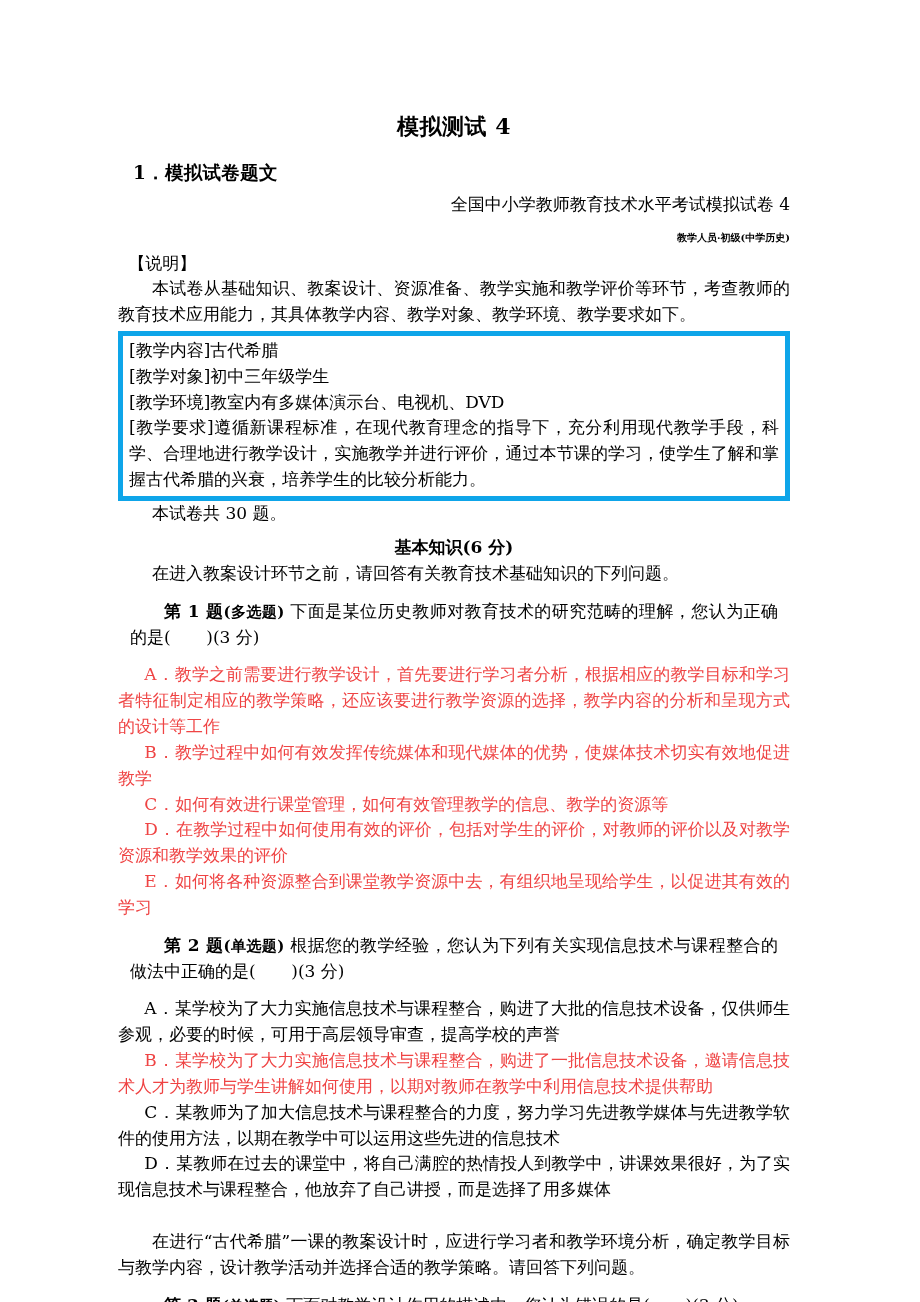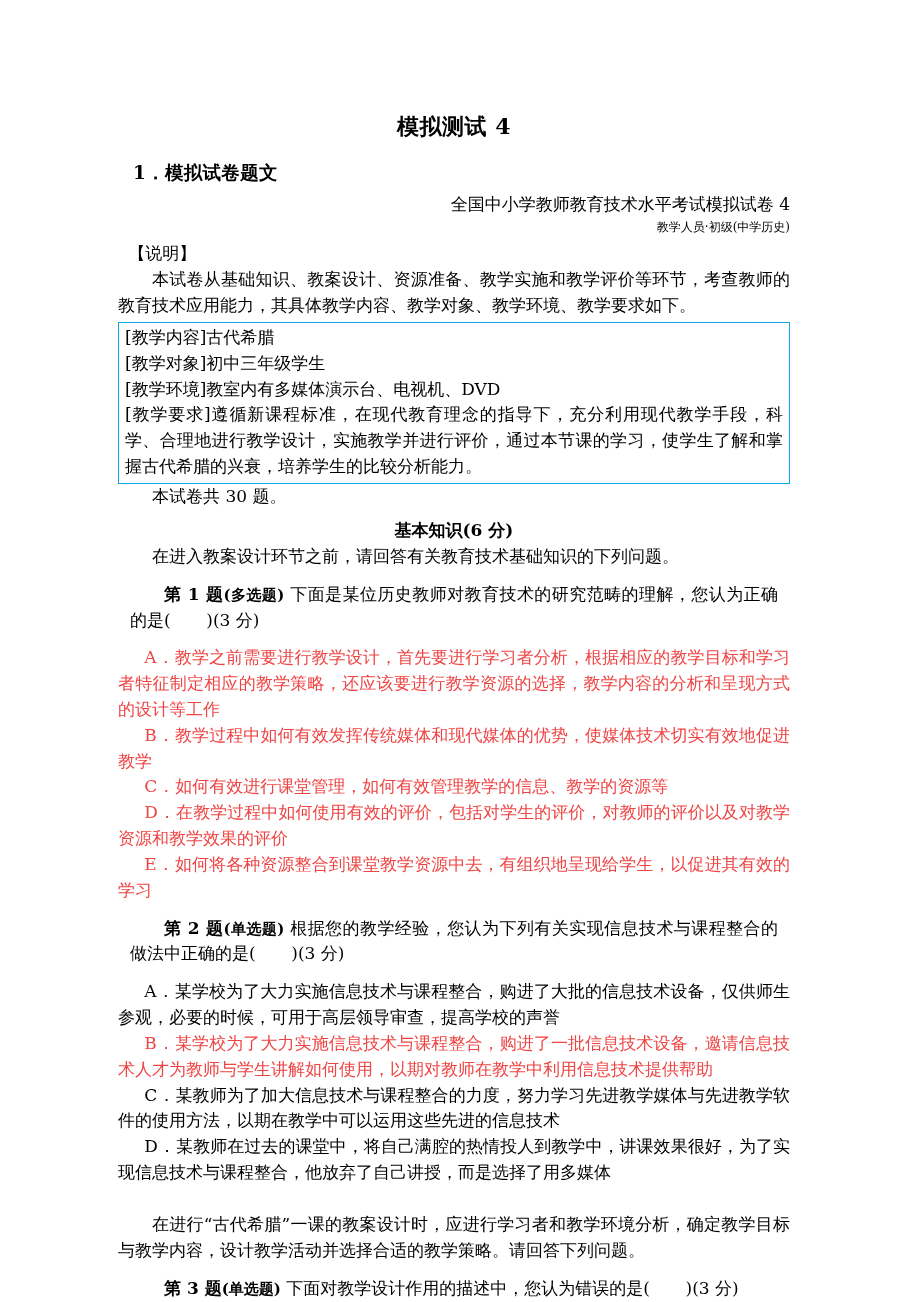--- a/index.html
+++ b/index.html
@@ -56,23 +56,24 @@
   .center-line {
     text-align: right;
     margin: 0;
     line-height: 1.45;
   }
   .paper-title {
     font-size: 17px;
     padding-top: 6px;
   }
   .paper-subtitle {
-    font-size: 12px;
-    font-weight: normal;
+    font-size: 10px;
+    font-weight: bold;
     padding-top: 2px;
+    margin-top: 12px;
   }
 
   
   p.body {
     margin: 0;
     font-size: 17px;
     line-height: 1.52;
     text-align: justify;
     text-justify: inter-ideograph;
   }
@@ -82,21 +83,21 @@
   .note-label {
     margin: 0;
     font-size: 17px;
     line-height: 1.52;
     padding-top: 5px;
     text-indent: 0.6em;
   }
 
   
   .info-box {
-    border: 1px solid #0ea5e9;
+    border: 5px solid #0ea5e9;
     box-sizing: border-box;
     width: 672px;
     margin-top: 3px;
     padding: 2px 6px 3px 6px;
   }
   .info-box p {
     margin: 0;
     font-size: 17px;
     line-height: 1.52;
     text-align: justify;

